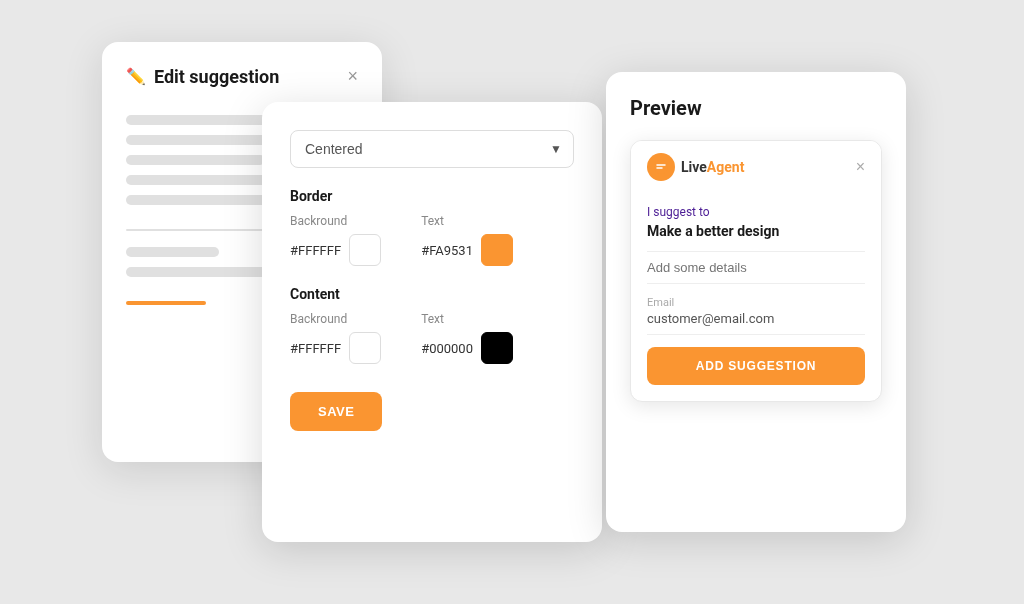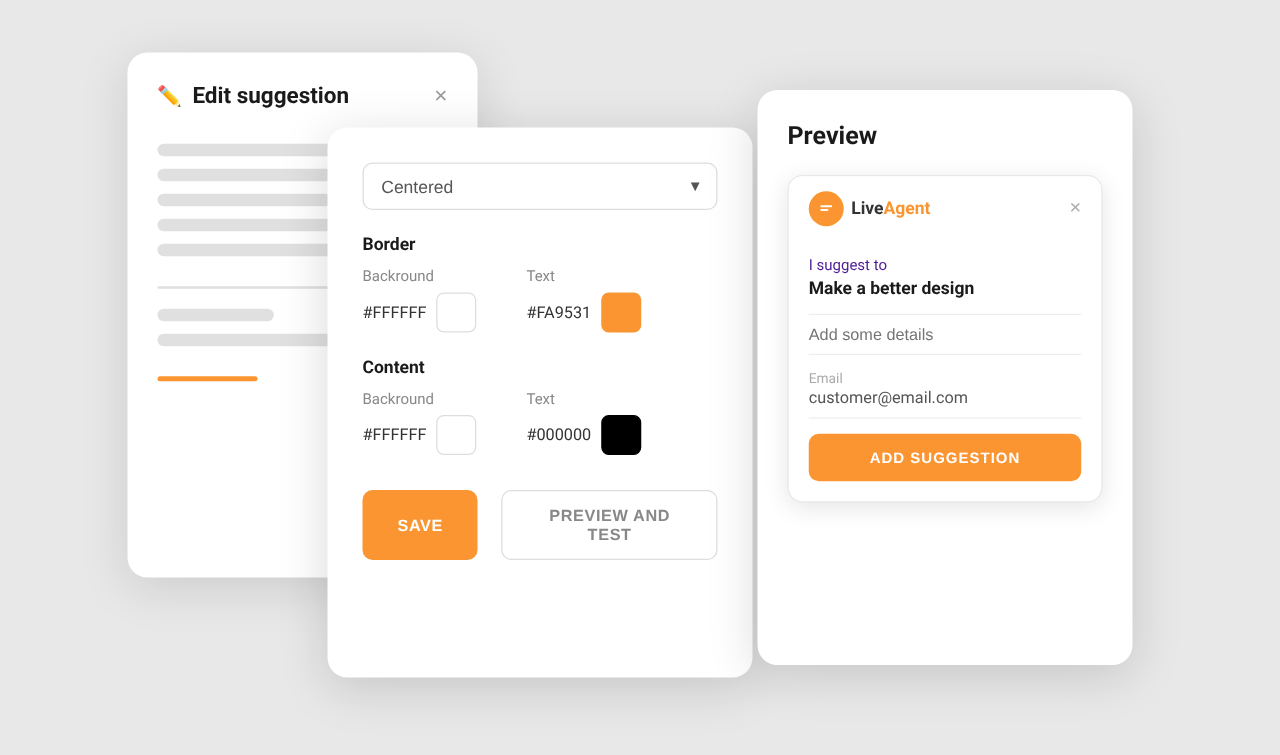--- a/index.html
+++ b/index.html
@@ -423,21 +423,20 @@
         <span class="color-item-label">Text</span>
         <div class="color-input-row">
           <span class="color-hex">#000000</span>
           <div class="color-swatch black-swatch"></div>
         </div>
       </div>
     </div>
 
     <div class="card-footer">
       <button class="btn-save">SAVE</button>
-      <button class="btn-preview">PREVIEW AND TEST</button>
     </div>
   </div>
 
   <div class="card-preview">
     <div class="preview-title">Preview</div>
 
     <div class="widget-container">
       <div class="widget-header">
         <div class="liveagent-logo">
           <div class="logo-icon">

